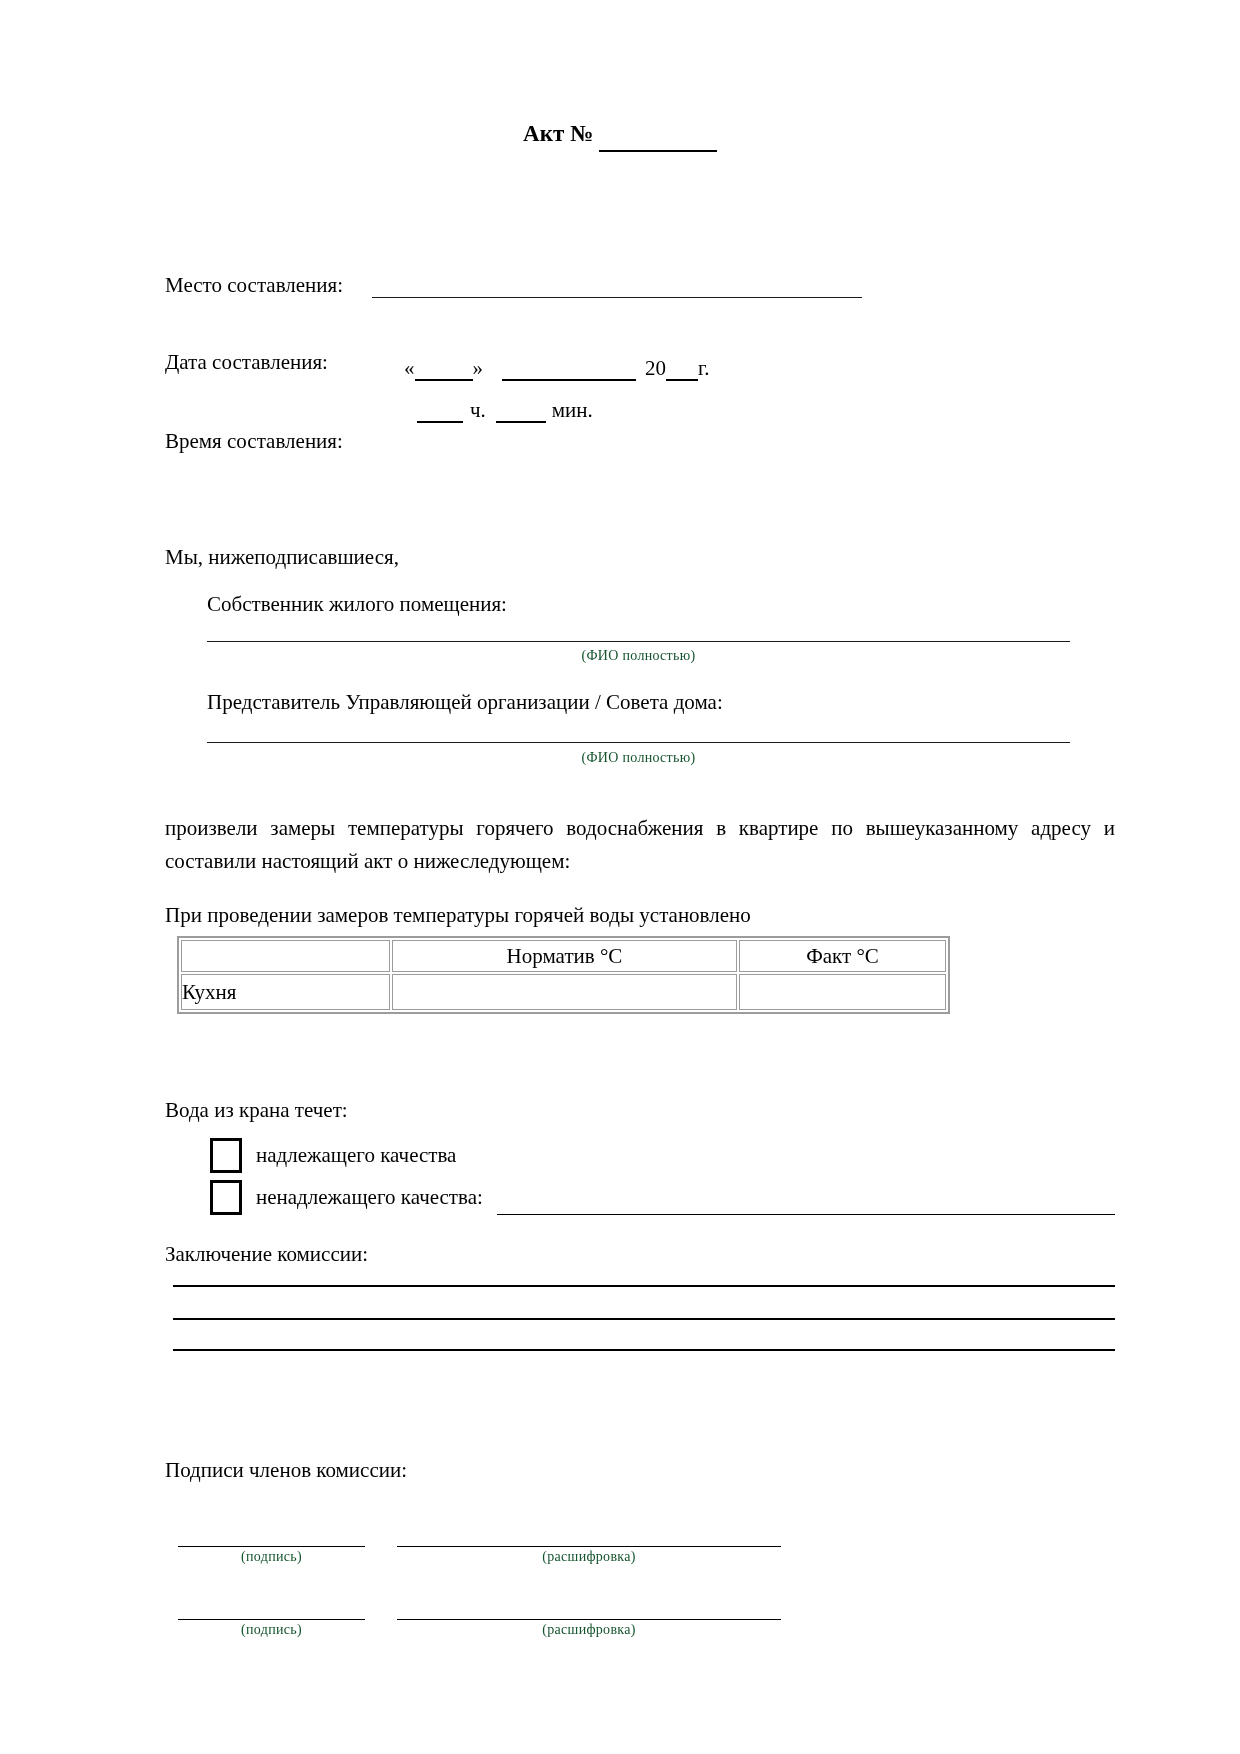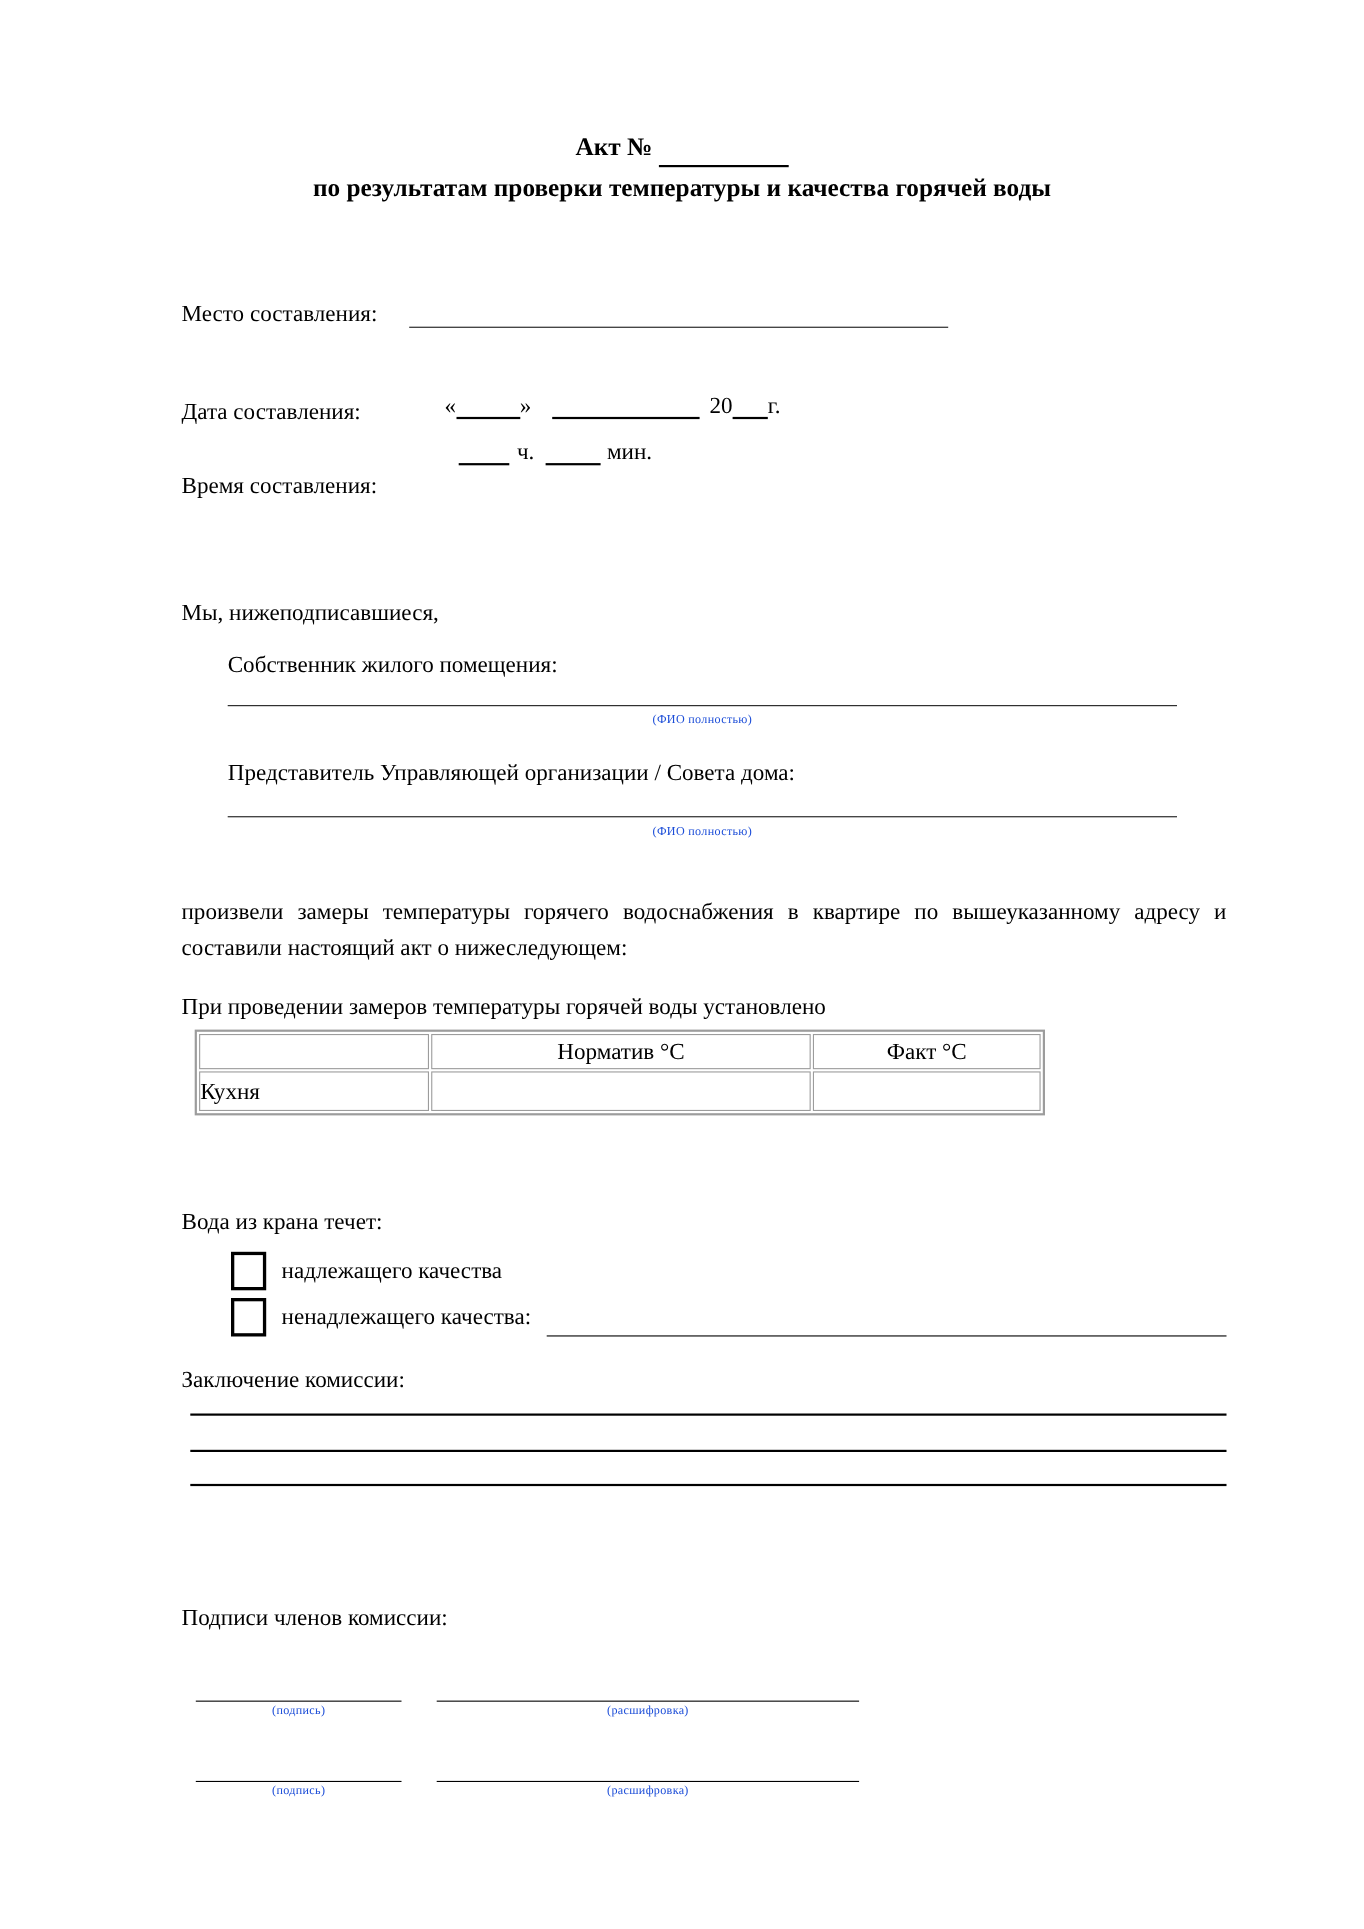--- a/index.html
+++ b/index.html
@@ -11,21 +11,21 @@
     font-family:"Liberation Serif","DejaVu Serif",serif;
     color:#000;
     font-size:21px;
     overflow:hidden;
   }
   .abs { position:absolute; }
   .title-block { left:0; top:115px; width:1240px; text-align:center; font-weight:bold; font-size:23px; line-height:37px; }
   .blank { display:inline-block; border-bottom:2px solid #000; height:20px; vertical-align:bottom; }
   .rule { position:absolute; height:0; border-top:2px solid #000; }
   .fio-line { position:absolute; height:0; border-top:1px solid #1a1a1a; }
-  .hint { font-size:11px; color:#1d4ed8; letter-spacing:0.3px; }
+  .hint { font-size:14px; color:#14532d; letter-spacing:0.3px; }
   .para { text-align:justify; line-height:33px; }
   table.meas {
     border-collapse:separate;
     border-spacing:2px;
     border:2px solid #9c9c9c;
     background:#fff;
     table-layout:fixed;
   }
   table.meas th, table.meas td {
     border:1px solid #9c9c9c;
@@ -54,27 +54,26 @@
 </head>
 <body>
 
 <div class="page">
 
   <div class="abs title-block">
     <div>
       <span>Акт №</span>
       <span class="blank" style="width:118px; height:24px;"></span>
     </div>
-    <div>по результатам проверки температуры и качества горячей воды</div>
   </div>
 
   <span class="abs" style="left:165px; top:273px;">Место составления:</span>
   <div class="fio-line" style="left:372px; top:297px; width:490px;"></div>
 
-  <span class="abs" style="left:165px; top:362px;">Дата составления:</span>
+  <span class="abs" style="left:165px; top:350px;">Дата составления:</span>
   <div class="abs" style="left:404px; top:356px; white-space:nowrap;">
     <span>«</span><span class="blank" style="width:58px;"></span><span>»</span><span class="blank" style="width:134px; margin-left:19px;"></span><span style="margin-left:9px;text-align:center;">20</span><span class="blank" style="width:32px;"></span><span>г.</span>
   </div>
 
   <span class="abs" style="left:165px; top:398px;margin-top:31px;">Время составления:</span>
   <div class="abs" style="left:417px; top:398px; white-space:nowrap;">
     <span class="blank" style="width:46px;"></span><span style="margin-left:7px;">ч.</span><span class="blank" style="width:50px; margin-left:10px;"></span><span style="margin-left:6px;text-align:right;">мин.</span>
   </div>
 
   <span class="abs" style="left:165px; top:545px;">Мы, нижеподписавшиеся,</span>

